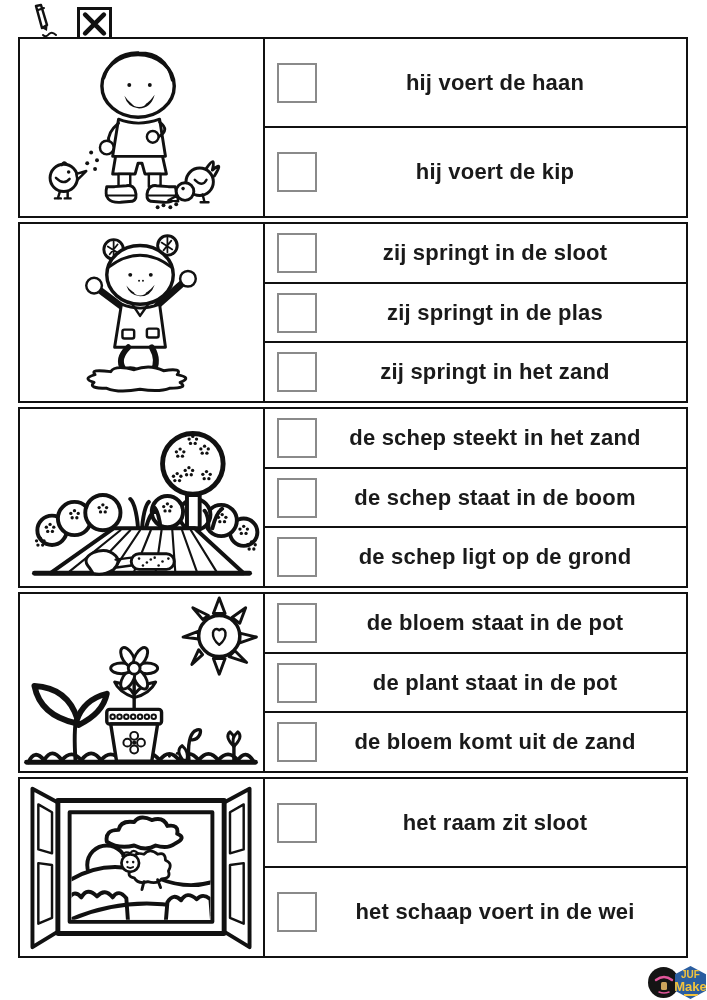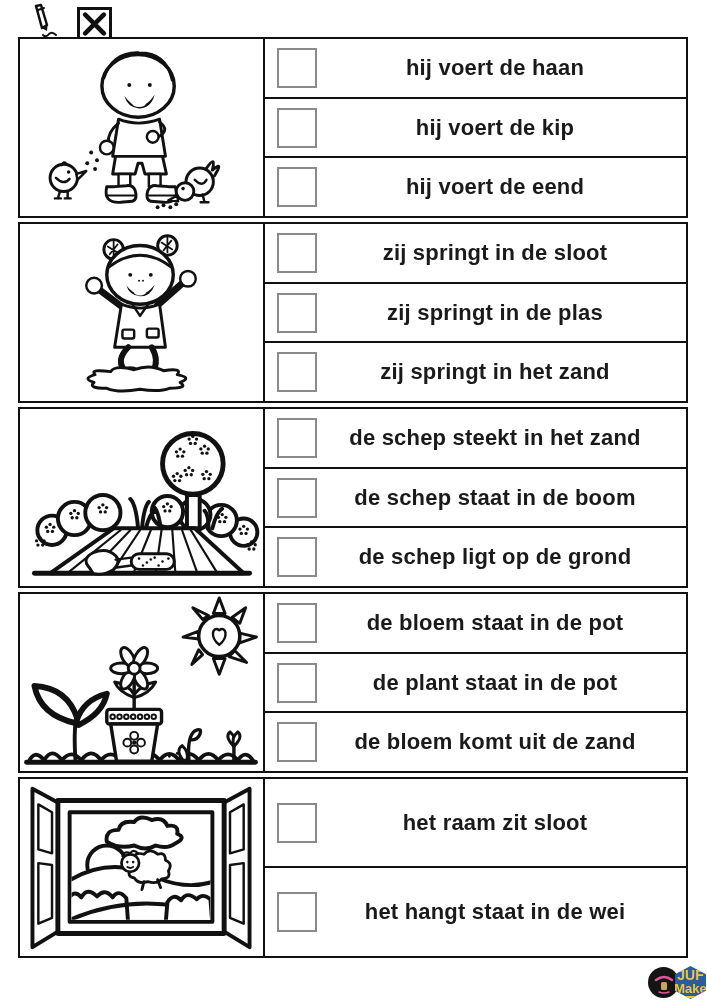--- a/index.html
+++ b/index.html
@@ -45,21 +45,21 @@
     width:31px; height:31px; border-radius:50%; background:#141414;
     display:flex; align-items:center; justify-content:center; z-index:1;
   }
   .logo-round svg { width:24px; height:24px; }
   .logo-hex {
     width:31px; height:33px; margin-left:-4px; background:#2a5d9f;
     clip-path:polygon(50% 0%, 100% 25%, 100% 75%, 50% 100%, 0% 75%, 0% 25%);
     display:flex; flex-direction:column; align-items:center; justify-content:center;
     color:#f3c33c; font-weight:bold; line-height:1; z-index:2;
   }
-  .logo-hex .l1 { font-size:14px; }
+  .logo-hex .l1 { font-size:10px; }
   .logo-hex .l2 { font-size:13px; }
   .logo-hex .bar { width:14px; height:2px; background:#f3c33c; margin-top:1px; }
 
   svg .ink { stroke:#111; fill:none; stroke-linecap:round; stroke-linejoin:round; }
   svg .wfill { stroke:#111; fill:#fff; stroke-linecap:round; stroke-linejoin:round; }
   svg .bfill { fill:#111; stroke:none; }
 </style>
 </head>
 <body>
 
@@ -125,24 +125,20 @@
         </svg>
       </div>
       <div class="options">
         <div class="option">
           <span class="checkbox"></span>
           <span class="option-label">hij voert de haan</span>
         </div>
         <div class="option">
           <span class="checkbox"></span>
           <span class="option-label">hij voert de kip</span>
-        </div>
-        <div class="option">
-          <span class="checkbox"></span>
-          <span class="option-label">hij voert de eend</span>
         </div>
       </div>
     </section>
 
     <section class="row-group">
       <div class="image-box">
         <svg viewBox="0 0 247 181">
           <circle class="wfill" stroke-width="3" cx="95" cy="26" r="10"></circle>
           <path class="ink" stroke-width="1.8" d="M89 23 L 100 30 M91 31 L 99 21 M95 18 L 95 33"></path>
           <circle class="wfill" stroke-width="3" cx="150" cy="22" r="10"></circle>
@@ -357,21 +353,21 @@
           </g>
         </svg>
       </div>
       <div class="options">
         <div class="option">
           <span class="checkbox"></span>
           <span class="option-label">het raam zit sloot</span>
         </div>
         <div class="option">
           <span class="checkbox"></span>
-          <span class="option-label">het hangt staat in de wei</span>
+          <span class="option-label">het schaap voert in de wei</span>
         </div>
       </div>
     </section>
 
   </div>
 
   <div class="footer-logos">
     <div class="logo-round">
       <svg viewBox="0 0 24 24">
         <path d="M4 9 Q 12 3 20 9" stroke="#e2569b" stroke-width="2.5" fill="none" stroke-linecap="round"></path>

